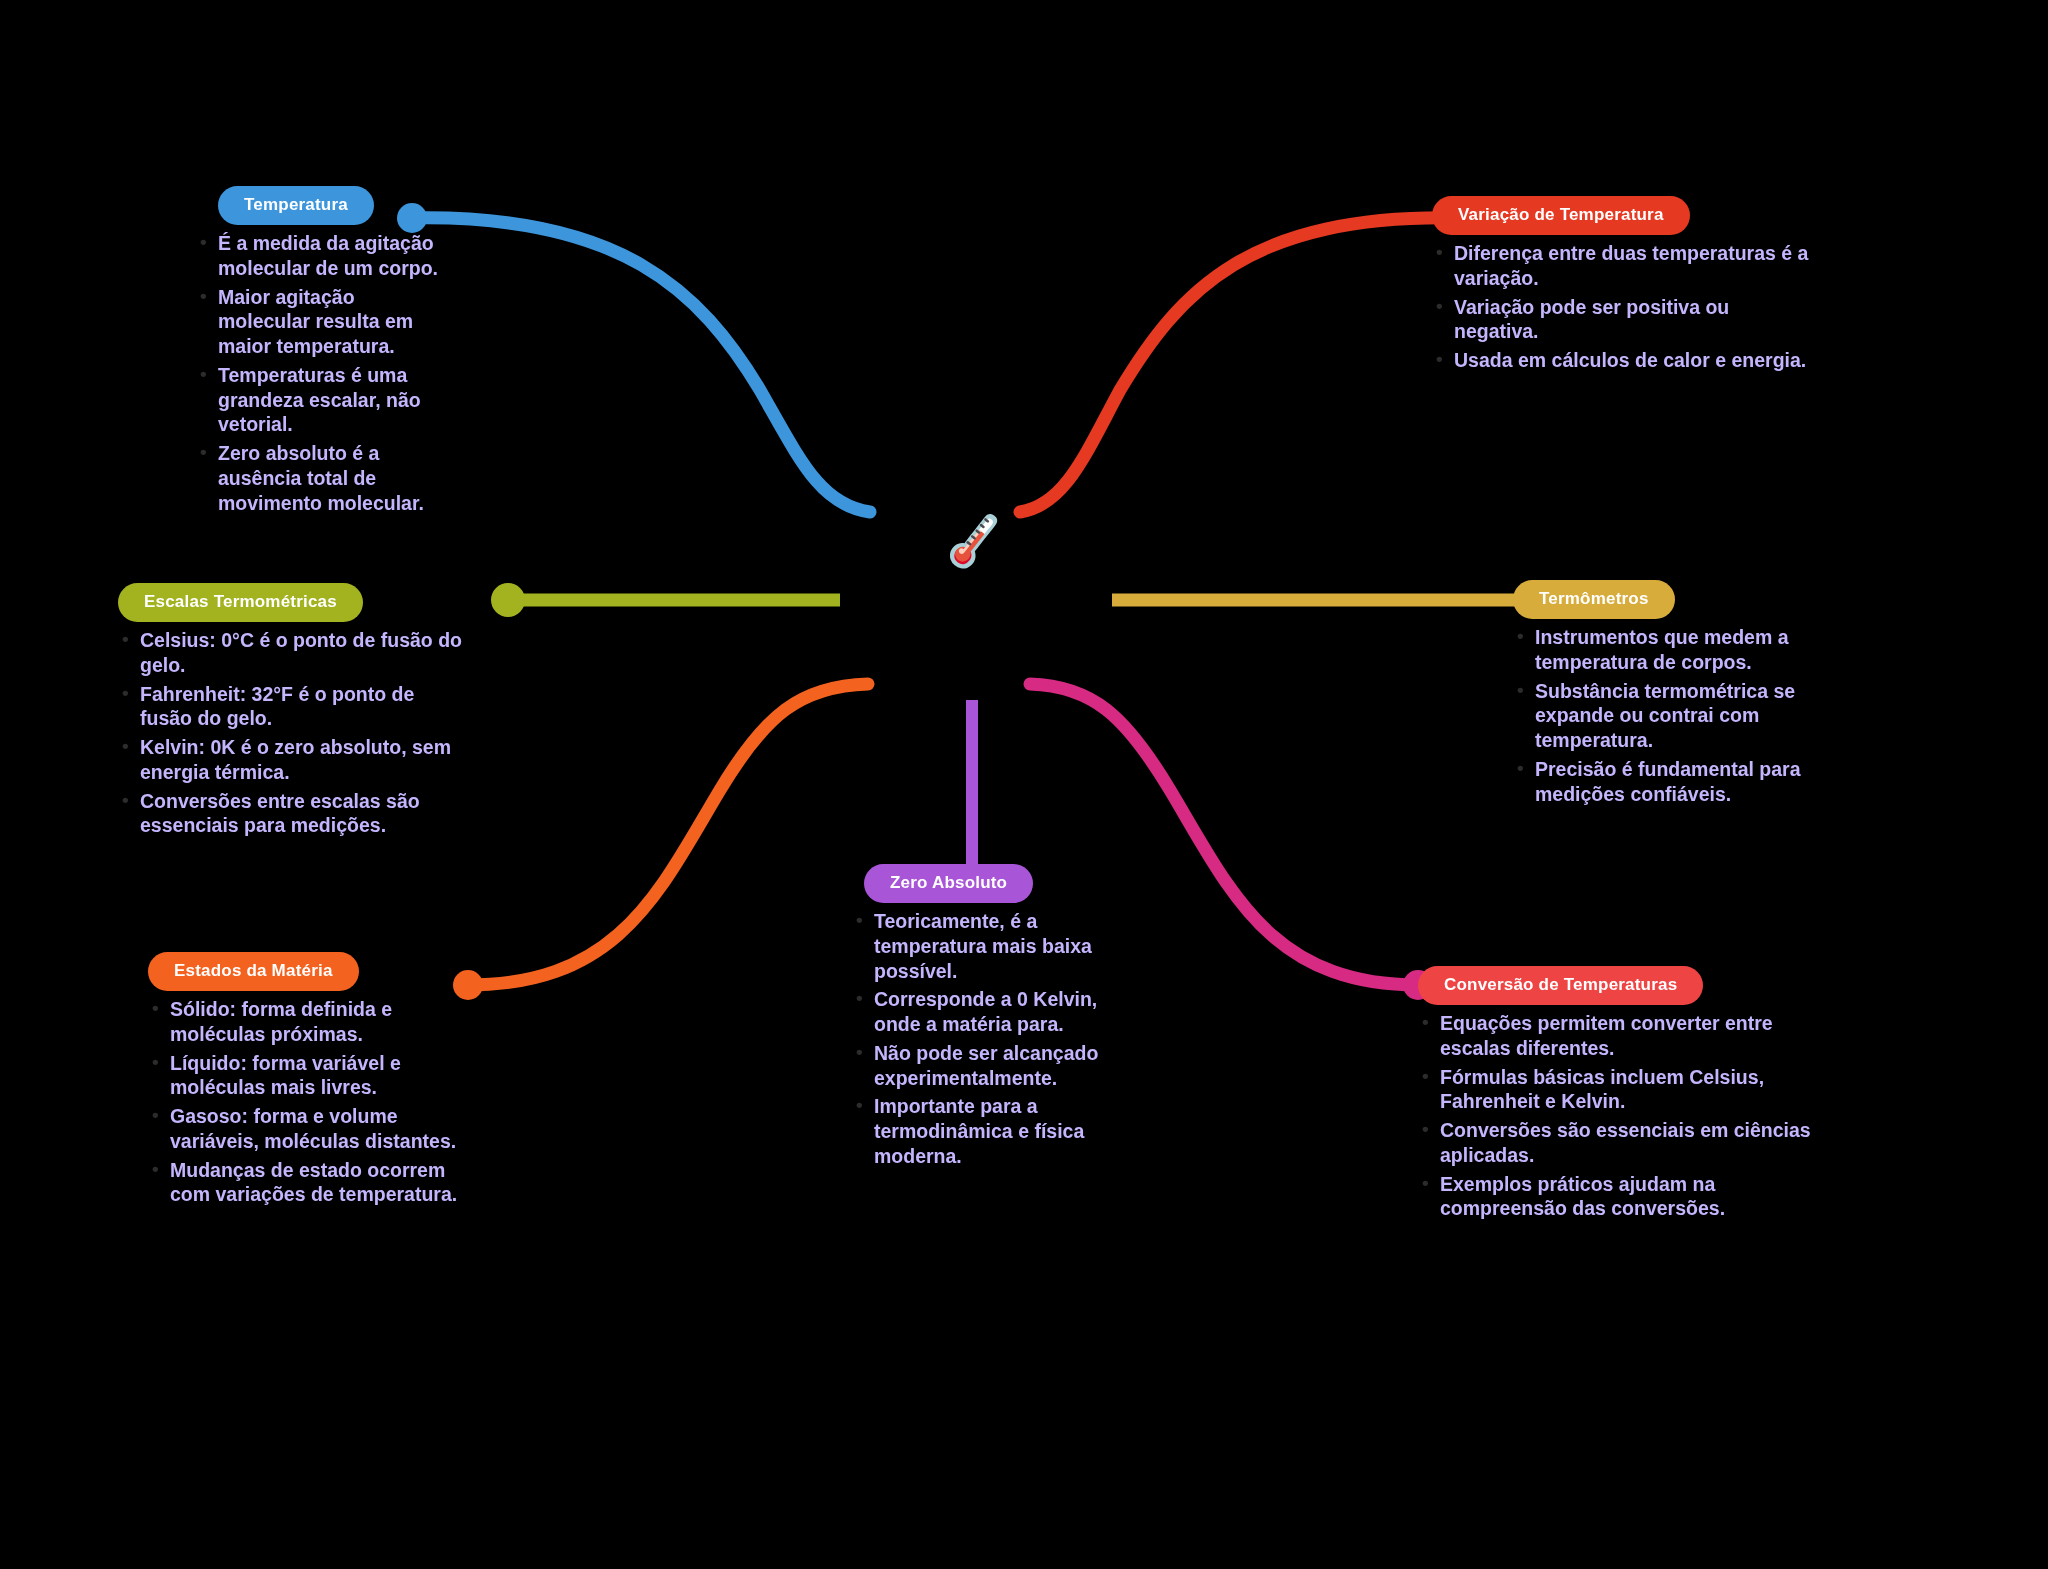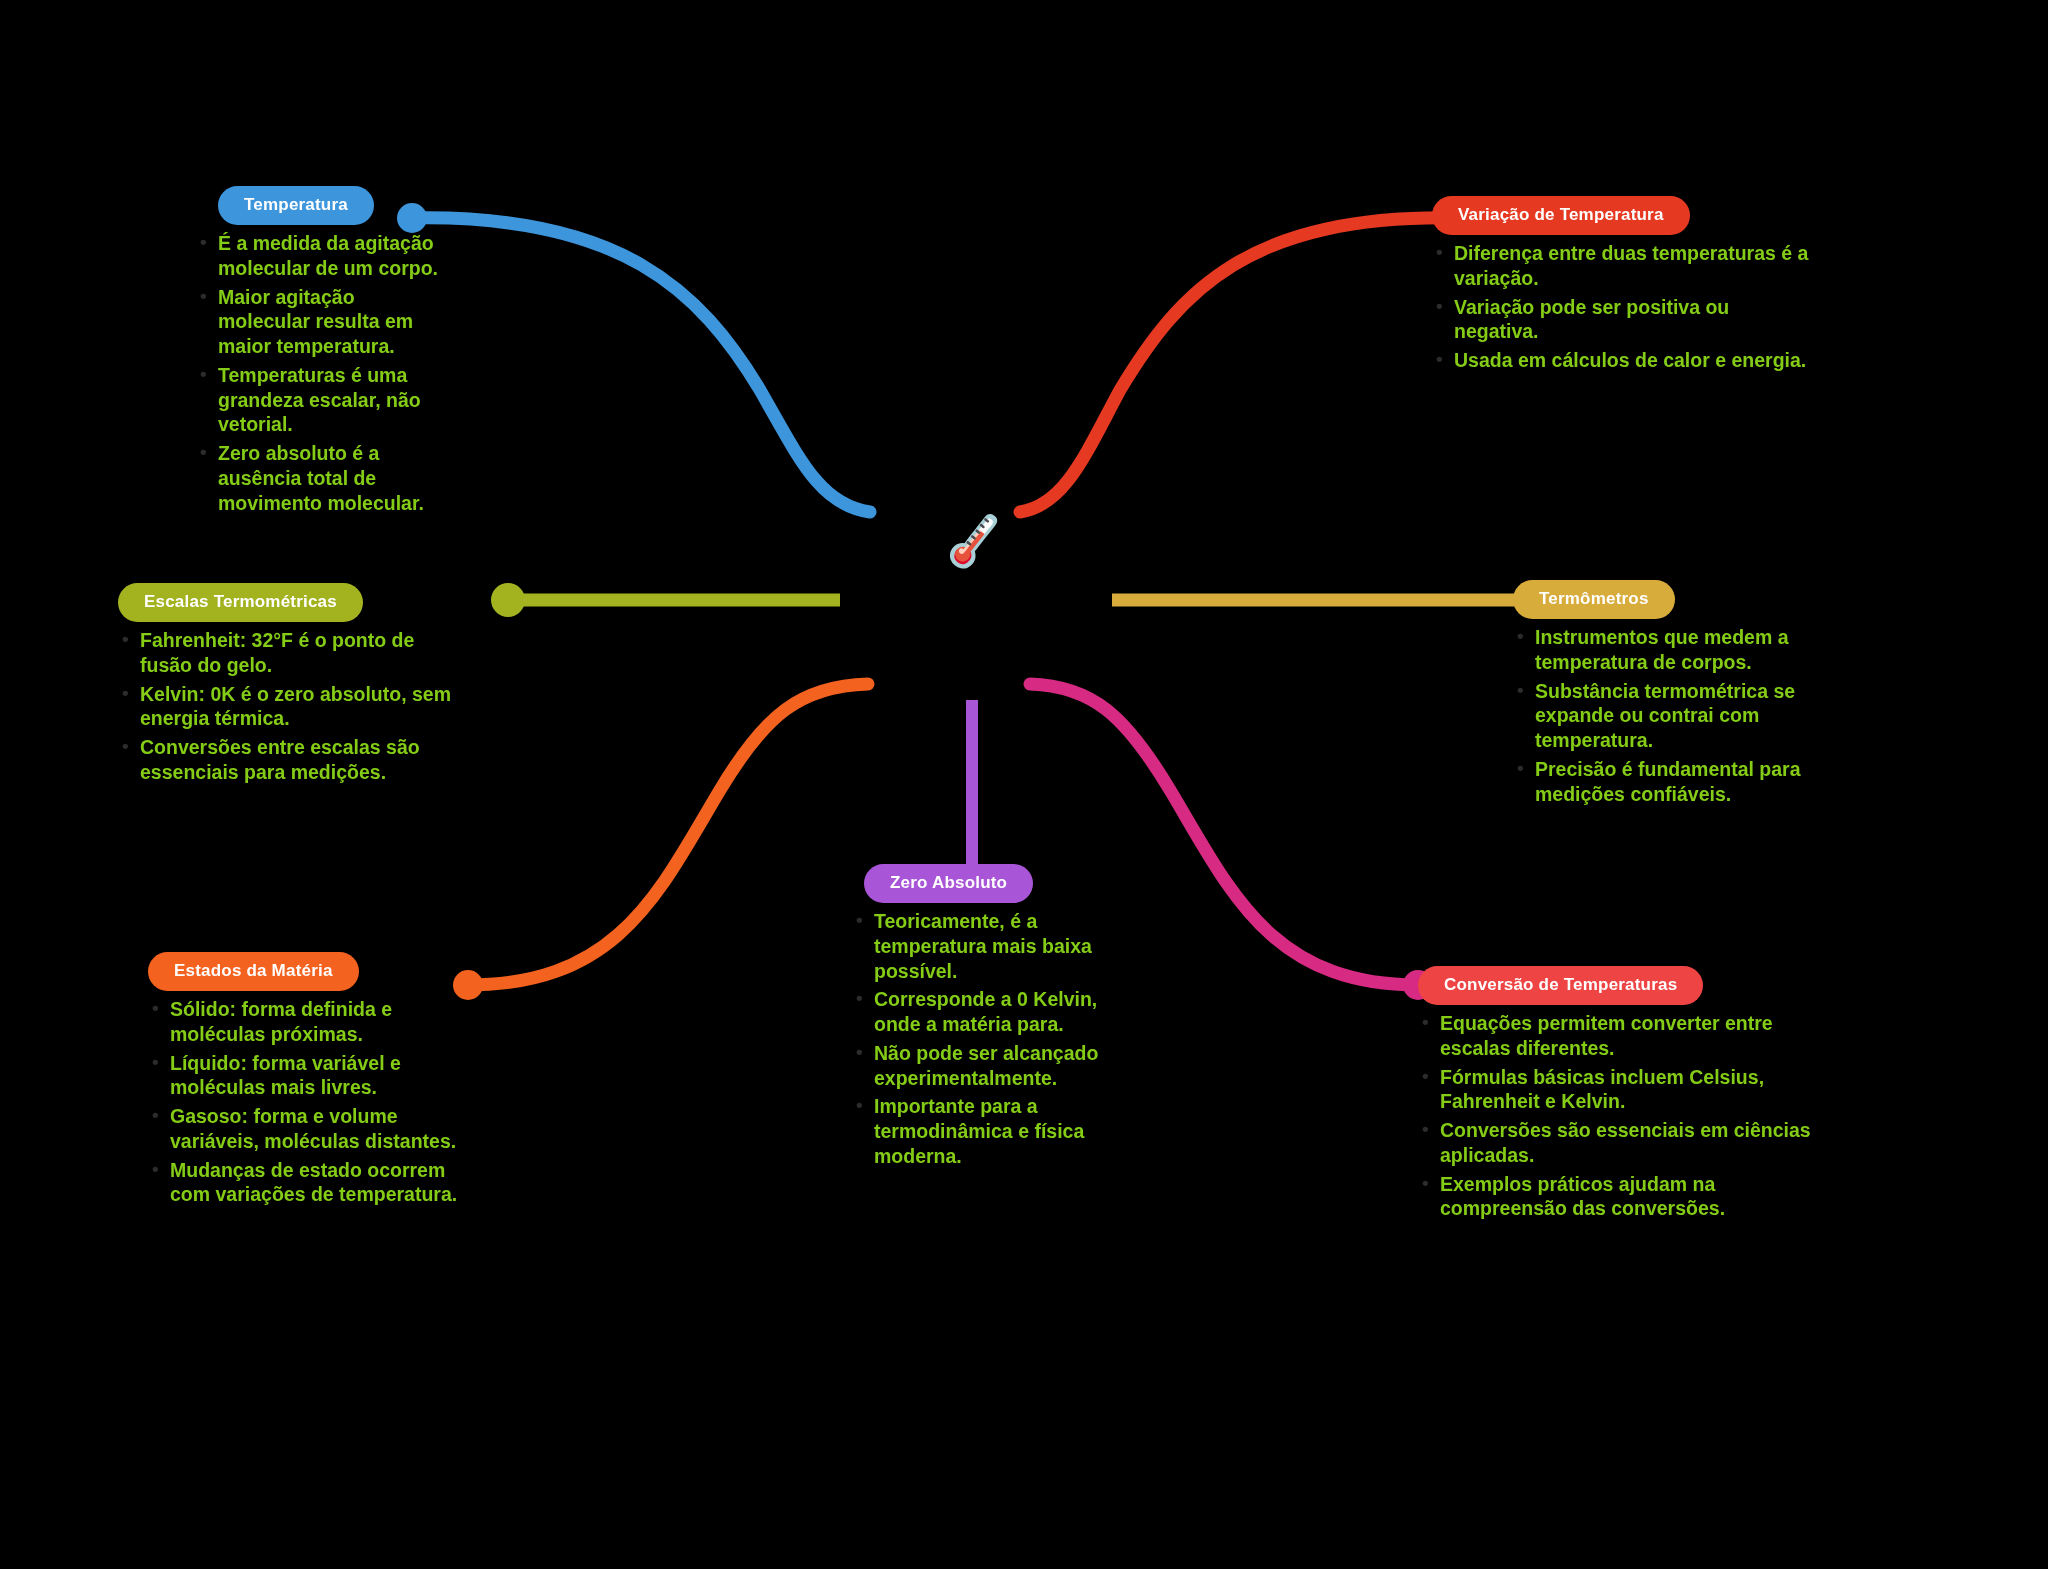--- a/index.html
+++ b/index.html
@@ -64,21 +64,21 @@
   .bullets {
     list-style: none;
     margin: 6px 0 0 0;
     padding: 0;
   }
 
   .bullets li {
     position: relative;
     padding-left: 22px;
     margin-bottom: 4px;
-    color: #84cc16;
+    color: #c4b5fd;
     font-size: 19.5px;
     line-height: 1.27;
     font-weight: 600;
   }
 
   .bullets li::before {
     content: "•";
     position: absolute;
     left: 4px;
     top: -1px;
@@ -148,20 +148,21 @@
     <ul class="bullets">
       <li>Diferença entre duas temperaturas é a variação.</li>
       <li>Variação pode ser positiva ou negativa.</li>
       <li>Usada em cálculos de calor e energia.</li>
     </ul>
   </div>
 
   <div class="branch" id="branch-escalas">
     <div class="pill" style="background: rgb(163, 179, 32);">Escalas Termométricas</div>
     <ul class="bullets">
+      <li>Celsius: 0°C é o ponto de fusão do gelo.</li>
       <li>Fahrenheit: 32°F é o ponto de fusão do gelo.</li>
       <li>Kelvin: 0K é o zero absoluto, sem energia térmica.</li>
       <li>Conversões entre escalas são essenciais para medições.</li>
     </ul>
   </div>
 
   <div class="branch" id="branch-termometros">
     <div class="pill" style="background: rgb(216, 172, 59);">Termômetros</div>
     <ul class="bullets">
       <li>Instrumentos que medem a temperatura de corpos.</li>

